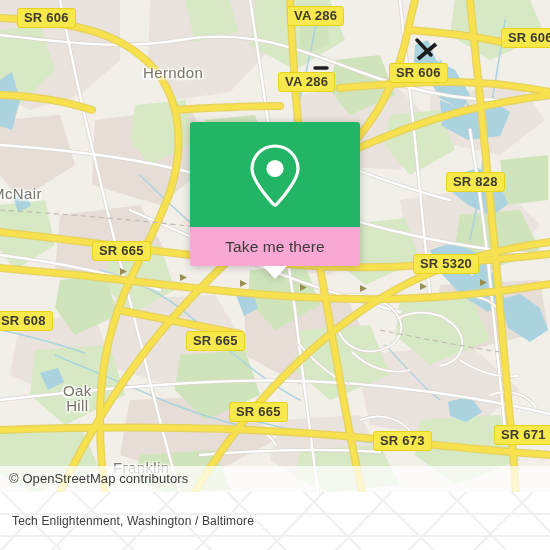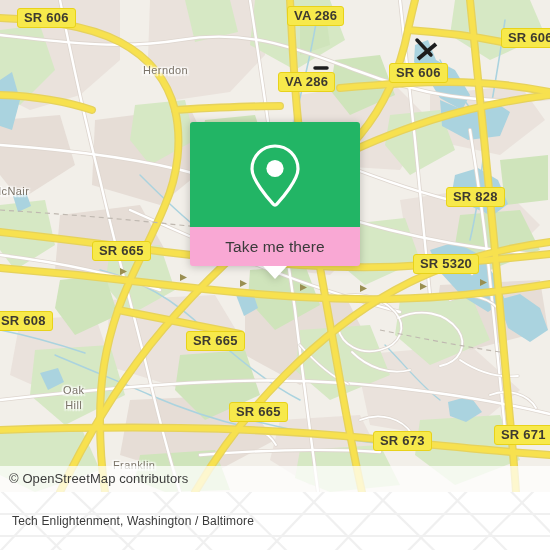--- a/index.html
+++ b/index.html
@@ -35,21 +35,21 @@
     left: 0; top: 0;
     width: 550px;
     height: 492px;
     display: block;
   }
 
   
   .place-label {
     position: absolute;
     color: #7b7469;
-    font-size: 11px;
+    font-size: 15px;
     font-weight: 400;
     letter-spacing: 0.4px;
     white-space: nowrap;
     text-shadow:
       -1.5px -1.5px 1.5px rgba(255,255,255,.95),
        1.5px -1.5px 1.5px rgba(255,255,255,.95),
       -1.5px  1.5px 1.5px rgba(255,255,255,.95),
        1.5px  1.5px 1.5px rgba(255,255,255,.95),
        0 0 3px rgba(255,255,255,.95);
     pointer-events: none;
@@ -386,21 +386,21 @@
       <div>Hill</div>
     </div>
 
     <div class="place-label" style="left:113px; top:459px;">Franklin</div>
 
     <div class="shield" style="left:17px;  top:8px;">SR 606</div>
     <div class="shield" style="left:287px; top:6px;">VA 286</div>
     <div class="shield" style="left:501px; top:28px;">SR 606</div>
     <div class="shield" style="left:278px; top:72px;">VA 286</div>
     <div class="shield" style="left:389px; top:63px;">SR 606</div>
-    <div class="shield" style="left:446px; top:172px;margin-top:15px;">SR 828</div>
+    <div class="shield" style="left:446px; top:172px;">SR 828</div>
     <div class="shield" style="left:92px;  top:241px;">SR 665</div>
     <div class="shield" style="left:413px; top:254px;">SR 5320</div>
     <div class="shield" style="left:-6px;  top:311px;">SR 608</div>
     <div class="shield" style="left:186px; top:331px;">SR 665</div>
     <div class="shield" style="left:229px; top:402px;">SR 665</div>
     <div class="shield" style="left:373px; top:431px;">SR 673</div>
     <div class="shield" style="left:494px; top:425px;">SR 671</div>
 
     <div id="callout">
       <div id="callout-head" style="background:#22b565;">

